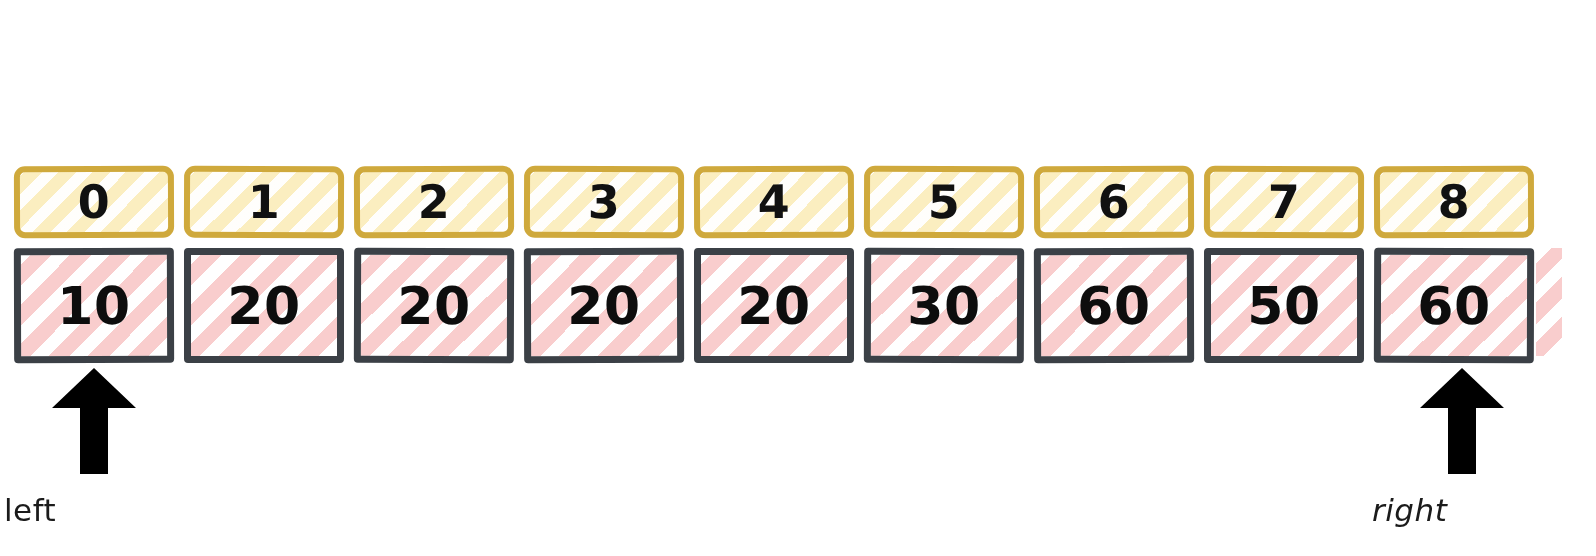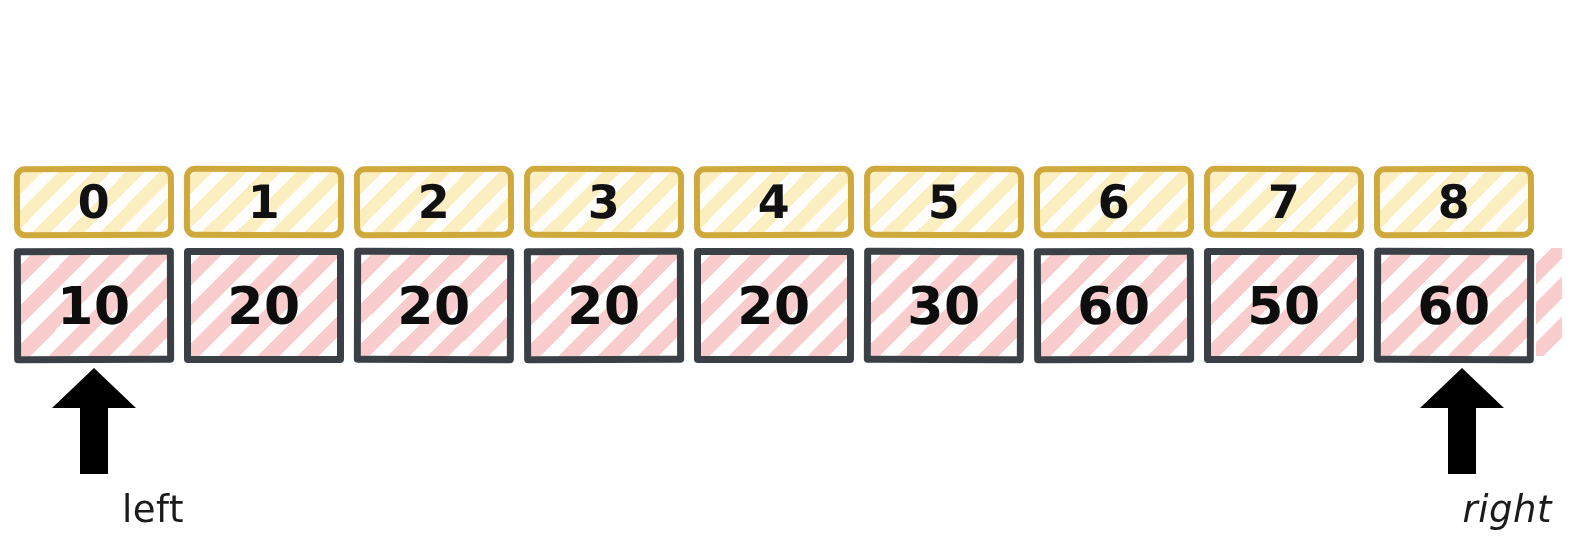--- a/index.html
+++ b/index.html
@@ -164,22 +164,22 @@
     top: 0;
     width: 180px;
     height: 110px;
     display: block;
   }
   .bottom-label {
     position: absolute;
     left: 0;
     top: 126px;
     width: 180px;
-    text-align: right;
-    font-size: 37px;
+    text-align: left;
+    font-size: 31px;
     line-height: 36px;
     color: #1b1b1b;
     letter-spacing: 0.5px;
   }
 </style>
 </head>
 <body>
 
 <div id="stage">
 

